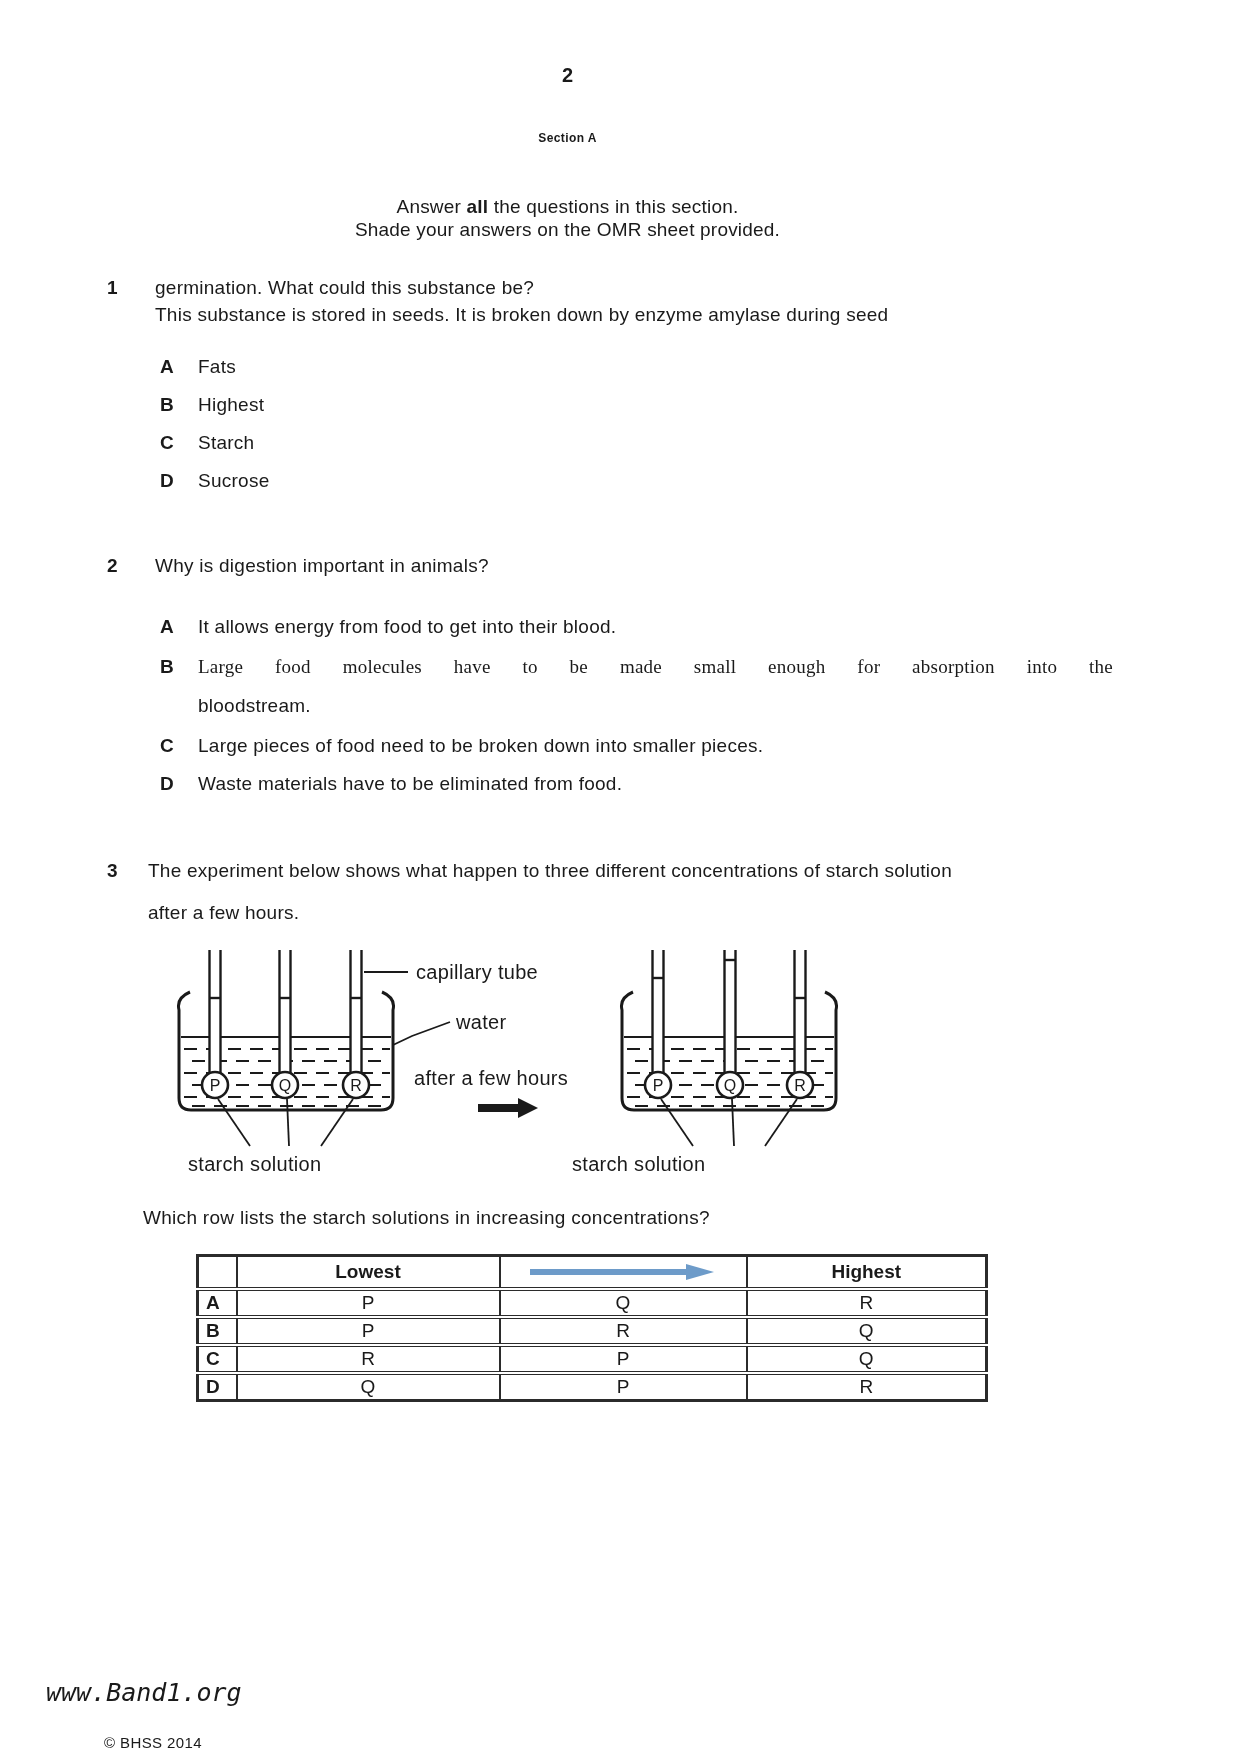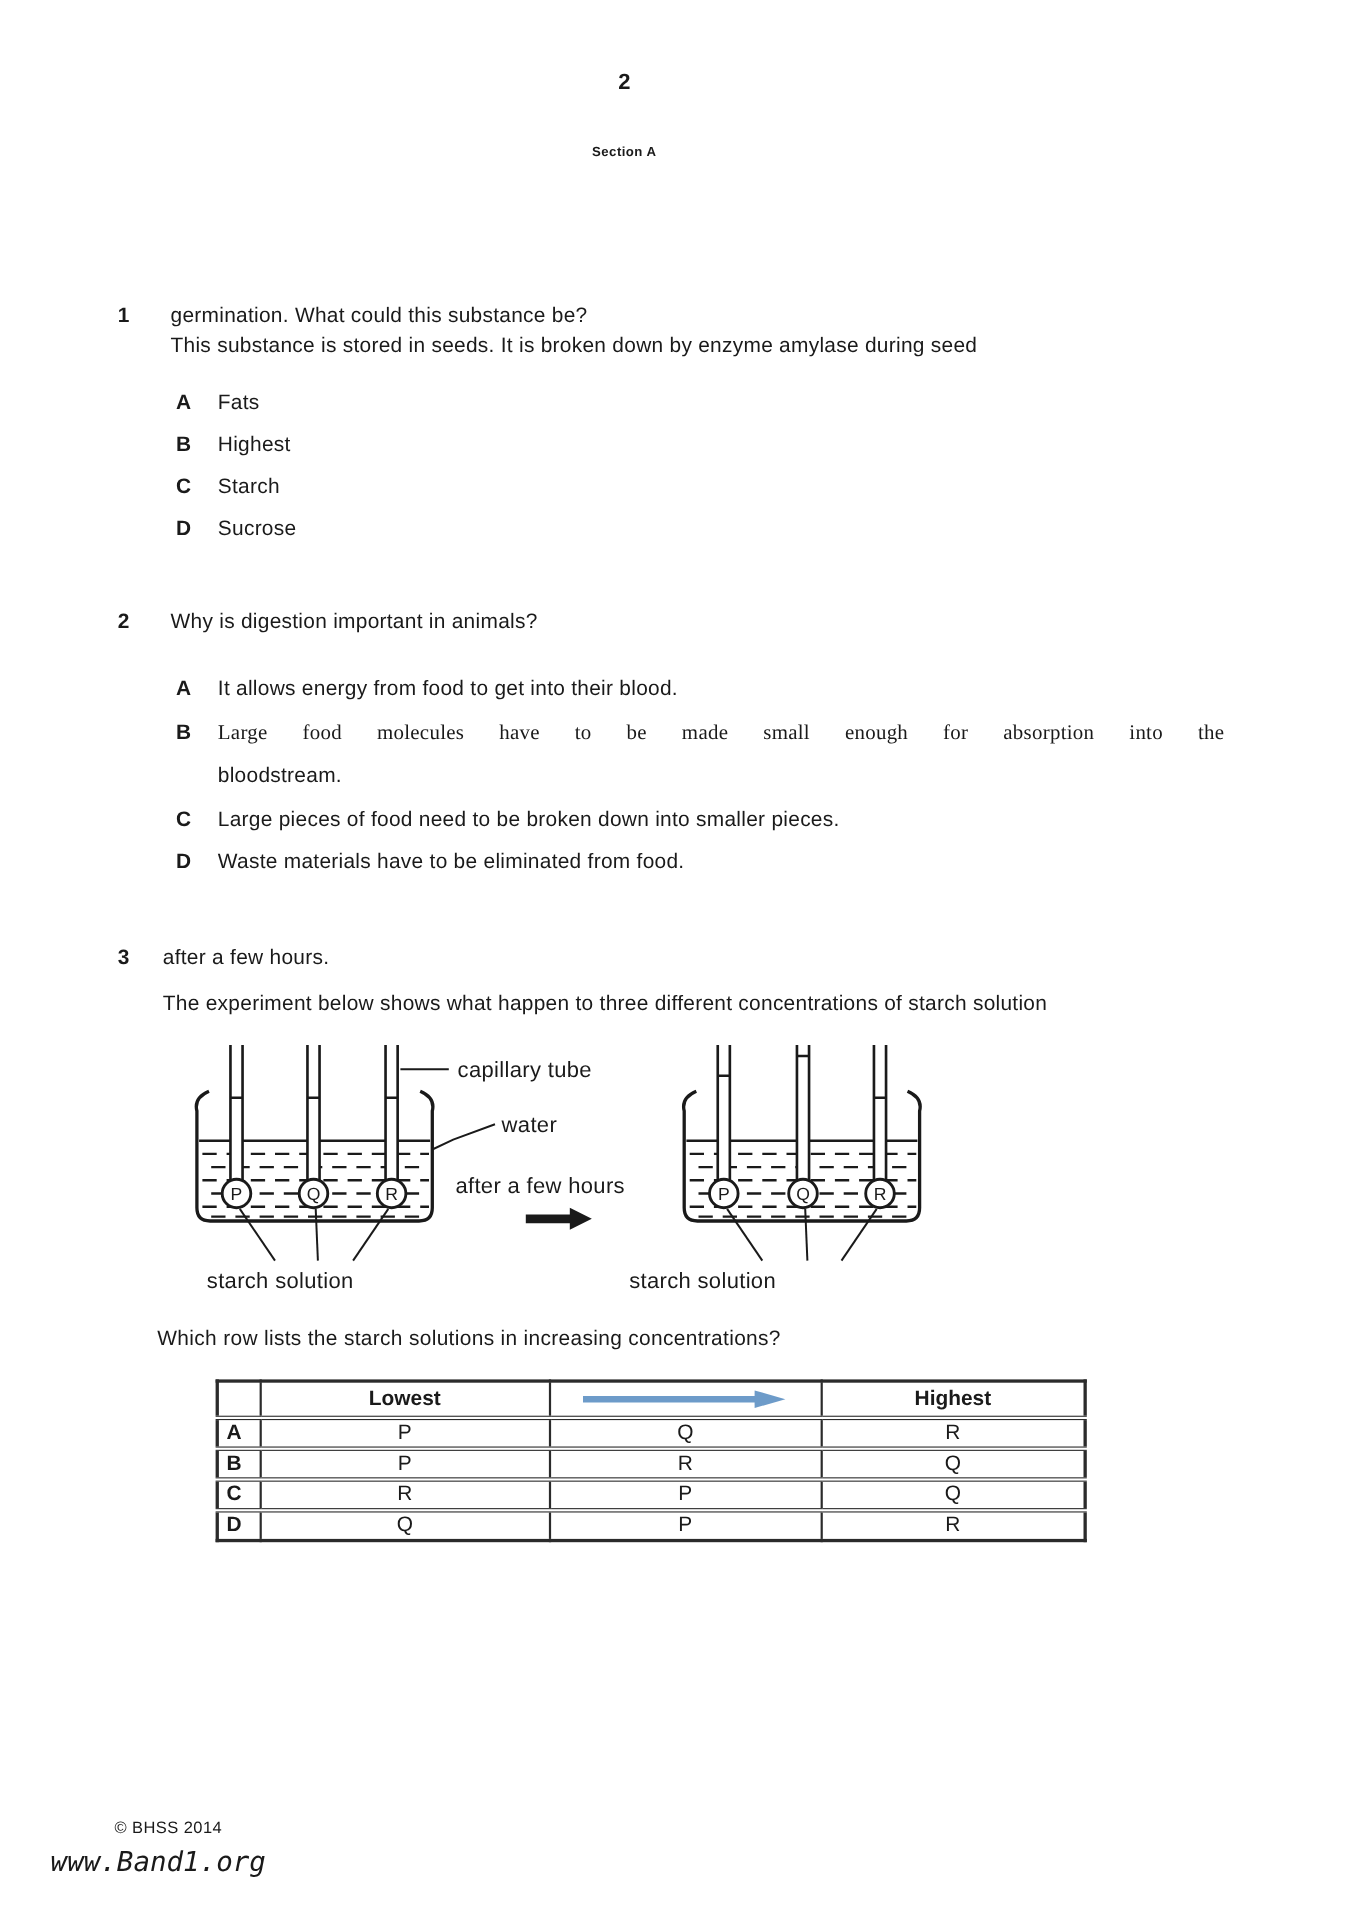--- a/index.html
+++ b/index.html
@@ -33,35 +33,39 @@
   table{border-collapse:collapse;table-layout:fixed;width:789px;border:3px solid #2b2b2b;}
   td,th{font-size:19px;padding:0;vertical-align:middle;overflow:hidden;}
   th{font-weight:bold;}
   tr.hdr{height:33px;}
   tr.datarow{height:28px;}
   tr.datarow td{border-top:4px double #2b2b2b;}
   .c2,.c3,.c4{border-left:2px solid #2b2b2b;text-align:center;}
   .c1{text-align:left;padding-left:7px;font-weight:bold;}
   .arrowcell svg{display:block;margin:0 auto;}
   
-  .copyright{left:104px;top:1653px;font-size:15px;letter-spacing:.4px;}
+  .copyright{left:104px;top:1734px;font-size:15px;letter-spacing:.4px;}
   .website{left:46px;top:1678px;font-family:"DejaVu Sans Mono", monospace;font-size:25px;font-style:italic;}
   
   .dlabel{font-family:"Liberation Sans", sans-serif;font-size:20px;fill:#1a1a1a;letter-spacing:.3px;}
   .bulbletter{font-family:"Liberation Sans", sans-serif;font-size:16px;fill:#1a1a1a;}
 </style>
 </head>
 <body>
 
 <div class="page">
 
   <div class="abs centerband pgnum">2</div>
 
   <div class="abs centerband sectitle">Section A</div>
 
+  <div class="abs centerband instr">
+    <div><span>Answer </span><b>all</b><span> the questions in this section.</span></div>
+    <div>Shade your answers on the OMR sheet provided.</div>
+  </div>
 
   <div class="abs q qrow lh27" style="left:107px;top:274px;width:925px;">
     <div class="qnum">1</div>
     <div class="qtext">
       <div>germination. What could this substance be?</div>
       <div>This substance is stored in seeds. It is broken down by enzyme amylase during seed</div>
     </div>
   </div>
   <div class="opt" style="top:356px;">
     <div class="optletter">A</div>
@@ -100,22 +104,22 @@
     <div class="opttext">Large pieces of food need to be broken down into smaller pieces.</div>
   </div>
   <div class="opt" style="top:773px;width:953px;">
     <div class="optletter">D</div>
     <div class="opttext">Waste materials have to be eliminated from food.</div>
   </div>
 
   <div class="abs q qrow lh42" style="left:107px;top:850px;width:1010px;">
     <div class="qnum" style="width:41px;flex:0 0 41px;">3</div>
     <div class="qtext">
+      <div>The experiment below shows what happen to three different concentrations of starch solution</div>
       <div>after a few hours.</div>
-      <div>The experiment below shows what happen to three different concentrations of starch solution</div>
     </div>
   </div>
 
   <svg class="abs" style="left:140px;top:936px;" width="760" height="256" viewBox="0 0 760 256">
     <g fill="none" stroke="#1a1a1a">
 
       <g>
         <path d="M50,56 Q36,62 39,74 L39,162 Q39,174 51,174 L241,174 Q253,174 253,162 L253,74 Q256,62 242,56" stroke-width="3"></path>
 
         <g stroke-width="2.2">

